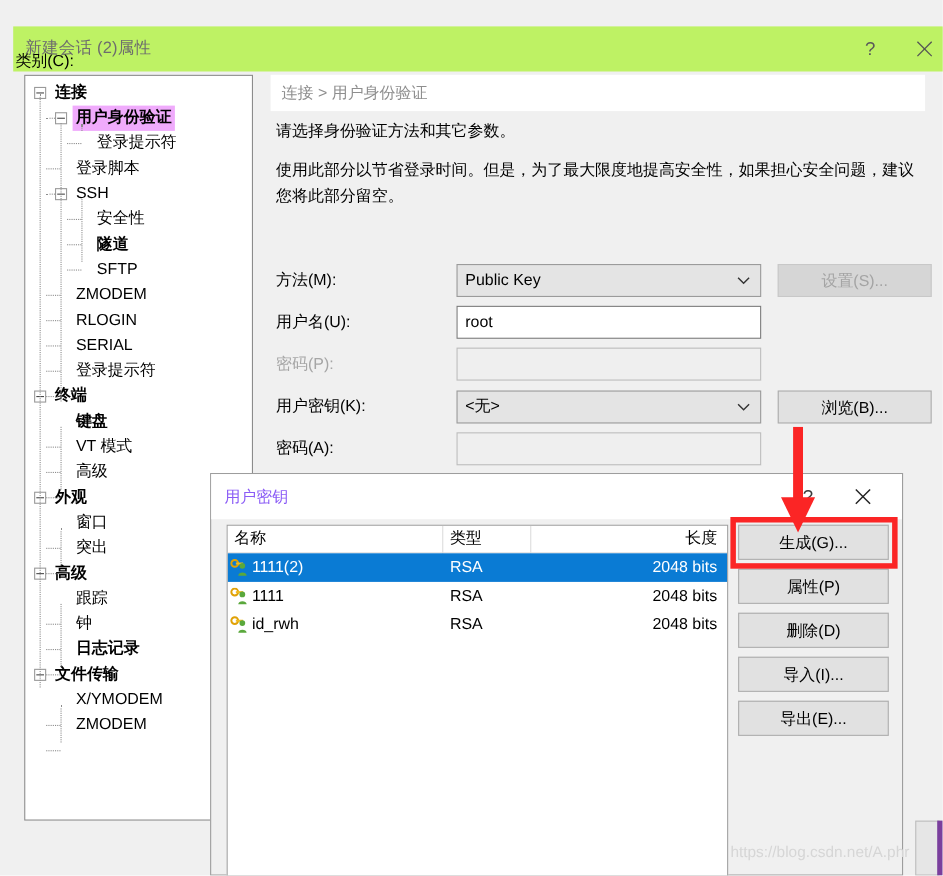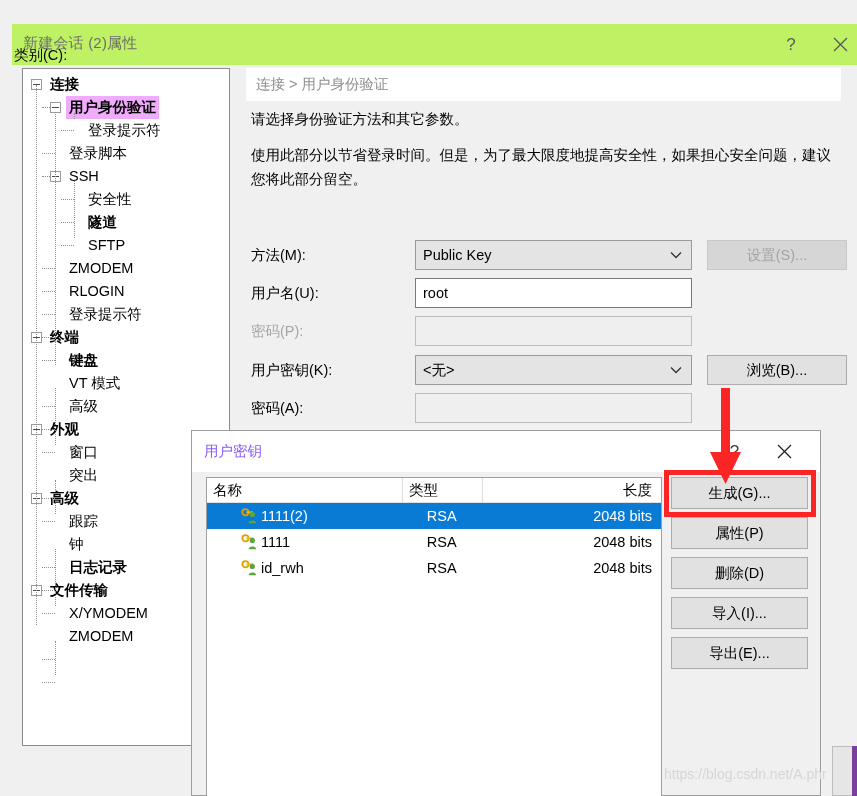--- a/index.html
+++ b/index.html
@@ -173,21 +173,21 @@
   }
   .hc.c-name { width: 196px; }
   .hc.c-type { width: 80px; }
   .hc.c-len  { width: 178px; text-align: right; border-right: none; padding-right: 9px; }
   .lrow {
     position: relative; height: 26px; display: flex; align-items: center;
     font-size: 14.5px;
   }
   .lrow.sel { background: #0a7bd4; color: #ffffff; }
   .lrow .cell { white-space: nowrap; overflow: hidden; }
-  .cell.c-name { width: 196px; display: flex; align-items: center; padding-left: 2px; margin-left: 32px; }
+  .cell.c-name { width: 196px; display: flex; align-items: center; padding-left: 2px; }
   .cell.c-type { width: 80px; padding-left: 6px; }
   .cell.c-len  { width: 178px; text-align: right; padding-right: 9px; }
   .keyicon { width: 17px; height: 16px; margin-right: 3px; flex: 0 0 17px; }
 
   .mbtns { position: absolute; left: 479px; top: 46px; width: 137px; }
   .mbtn {
     width: 137px; height: 32px; margin-bottom: 8px;
     background: #e1e1e1; border: 1px solid #adadad;
     font-size: 14.5px; color: #000;
     display: flex; align-items: center; justify-content: center;
@@ -269,20 +269,23 @@
             <span class="lbl" style="margin-left: 62px;">隧道</span>
           </div>
           <div class="tnode">
             <span class="lbl" style="margin-left: 62px;">SFTP</span>
           </div>
           <div class="tnode">
             <span class="lbl" style="margin-left: 43px;">ZMODEM</span>
           </div>
           <div class="tnode">
             <span class="lbl" style="margin-left: 43px;">RLOGIN</span>
+          </div>
+          <div class="tnode">
+            <span class="lbl" style="margin-left: 43px;">SERIAL</span>
           </div>
           <div class="tnode">
             <span class="lbl" style="margin-left: 43px;">登录提示符</span>
           </div>
           <div class="tnode bold">
             <span class="tog" style="left: 8px;"></span>
             <span class="lbl" style="margin-left: 24px;">终端</span>
           </div>
           <div class="tnode bold">
             <span class="lbl" style="margin-left: 43px;">键盘</span>

